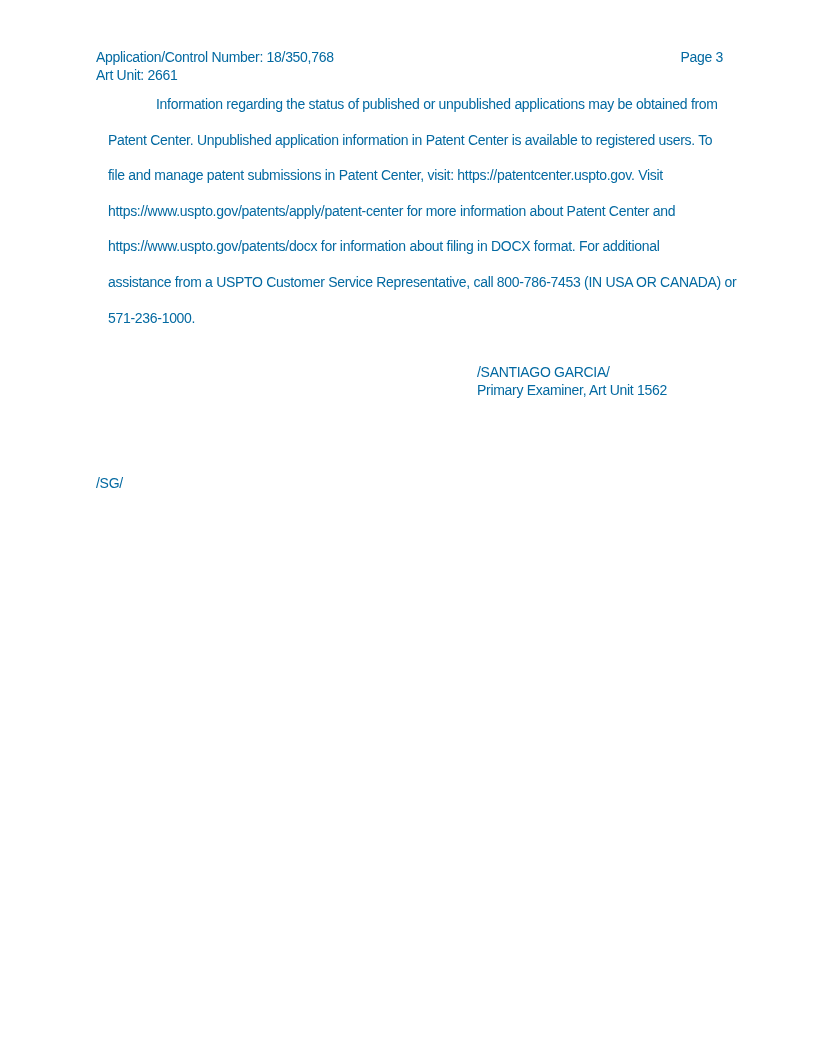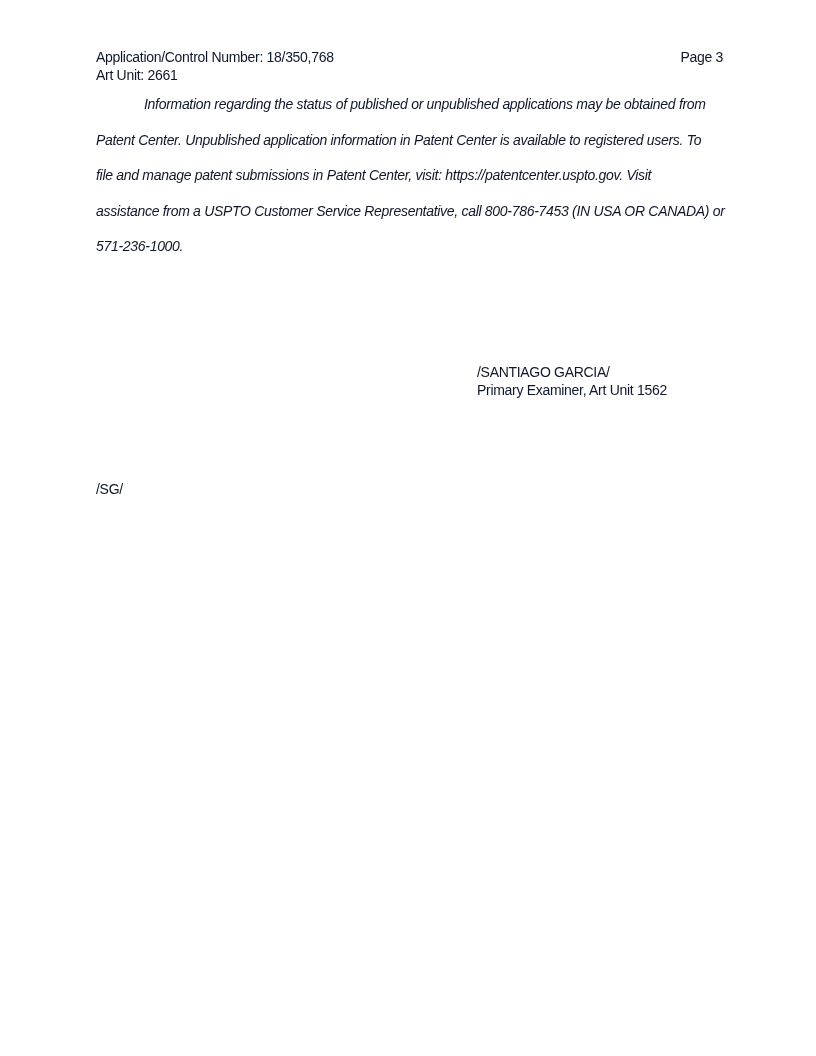--- a/index.html
+++ b/index.html
@@ -6,21 +6,21 @@
     margin: 0;
     padding: 0;
     background: #ffffff;
   }
   .page {
     position: relative;
     width: 816px;
     height: 1056px;
     background: #ffffff;
     font-family: "Liberation Sans", "DejaVu Sans", sans-serif;
-    color: #0f172a;
+    color: #0369a1;
     font-size: 14px;
     letter-spacing: -0.3px;
     overflow: hidden;
   }
   .header {
     position: absolute;
     top: 49px;
     left: 96px;
     right: 93px;
     display: flex;
@@ -31,23 +31,22 @@
     line-height: 17.5px;
     white-space: nowrap;
   }
   .page-number {
     line-height: 17.5px;
     white-space: nowrap;
   }
   .body-text {
     position: absolute;
     top: 96px;
-    left: 96px;
+    left: 108px;
     right: 80px;
-    font-style: italic;
   }
   .body-line {
     height: 35.6px;
     white-space: nowrap;
     line-height: 17px;
   }
   .body-line.indent {
     padding-left: 48px;
   }
   .signature-block {
@@ -58,40 +57,41 @@
   .sig-line {
     line-height: 18px;
     white-space: nowrap;
   }
   .initials {
     position: absolute;
     top: 475px;
     left: 96px;
     white-space: nowrap;
     line-height: 17px;
-    margin-top: 6px;
   }
 </style>
 </head>
 <body>
 
 <div class="page">
 
   <div class="header">
     <div class="header-left">
       <div class="hline">Application/Control Number: 18/350,768</div>
       <div class="hline">Art Unit: 2661</div>
     </div>
     <div class="page-number">Page 3</div>
   </div>
 
   <div class="body-text">
     <div class="body-line indent">Information regarding the status of published or unpublished applications may be obtained from</div>
     <div class="body-line">Patent Center. Unpublished application information in Patent Center is available to registered users. To</div>
     <div class="body-line">file and manage patent submissions in Patent Center, visit: https://patentcenter.uspto.gov. Visit</div>
+    <div class="body-line">https://www.uspto.gov/patents/apply/patent-center for more information about Patent Center and</div>
+    <div class="body-line">https://www.uspto.gov/patents/docx for information about filing in DOCX format. For additional</div>
     <div class="body-line">assistance from a USPTO Customer Service Representative, call 800-786-7453 (IN USA OR CANADA) or</div>
     <div class="body-line">571-236-1000.</div>
   </div>
 
   <div class="signature-block">
     <div class="sig-line">/SANTIAGO GARCIA/</div>
     <div class="sig-line">Primary Examiner, Art Unit 1562</div>
   </div>
 
   <div class="initials">/SG/</div>

